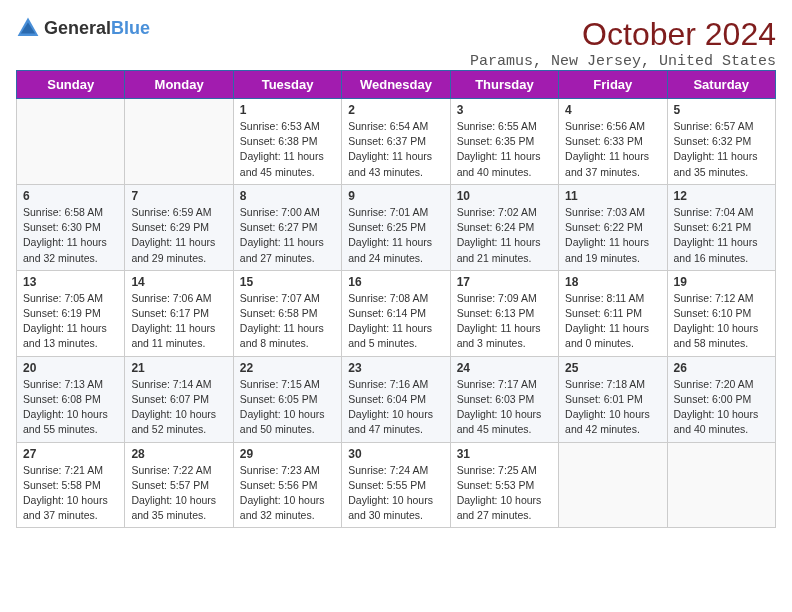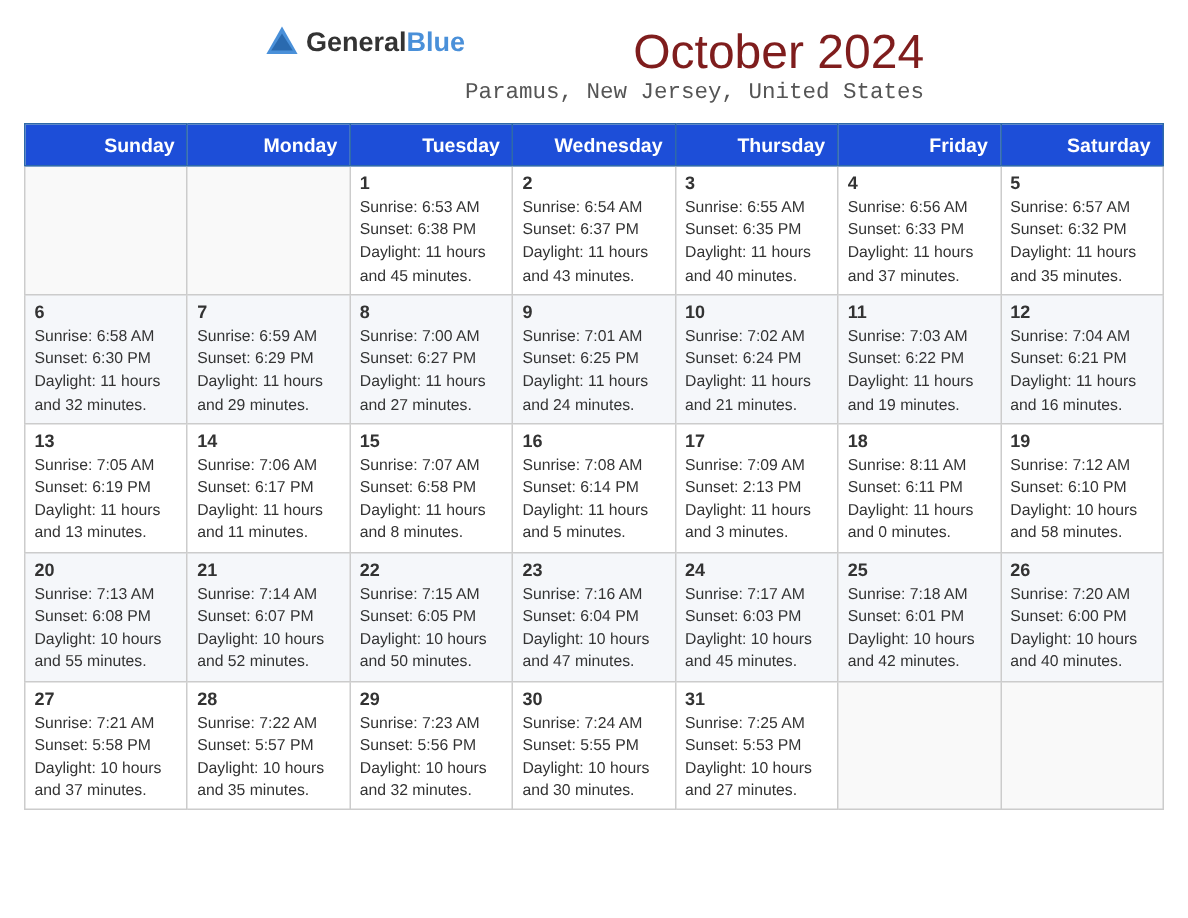--- a/index.html
+++ b/index.html
@@ -5,23 +5,22 @@
     * { box-sizing: border-box; margin: 0; padding: 0; }
     body {
       font-family: Arial, sans-serif;
       background: #fff;
       width: 792px;
       min-height: 612px;
       padding: 16px;
     }
     .header {
       display: flex;
-      justify-content: center;
+      justify-content: space-between;
       align-items: flex-start;
-      margin-bottom: 12px;
     }
     .logo {
       display: flex;
       align-items: center;
       gap: 4px;
     }
     .logo-text-general {
       font-size: 18px;
       font-weight: bold;
       color: #333;
@@ -47,26 +46,26 @@
       font-size: 15px;
       color: #555;
       font-family: Liberation Mono, monospace;
     }
     .calendar {
       width: 100%;
       border-collapse: collapse;
       border: 1px solid #ccc;
     }
     .calendar th {
-      background-color: #1d4ed8;
+      background-color: #a21caf;
       color: white;
       font-size: 13px;
       font-weight: bold;
       padding: 6px 8px;
-      text-align: right;
+      text-align: center;
       border: 1px solid #2e6aa8;
     }
     .calendar td {
       vertical-align: top;
       border: 1px solid #ccc;
       padding: 4px 6px;
       width: 108px;
       min-height: 80px;
       font-size: 11px;
       color: #333;
@@ -224,21 +223,21 @@
         </td>
         <td>
           <span class="day-num">16</span>
           <div class="cell-content">Sunrise: 7:08 AM
 Sunset: 6:14 PM
 Daylight: 11 hours and 5 minutes.</div>
         </td>
         <td>
           <span class="day-num">17</span>
           <div class="cell-content">Sunrise: 7:09 AM
-Sunset: 2:13 PM
+Sunset: 6:13 PM
 Daylight: 11 hours and 3 minutes.</div>
         </td>
         <td>
           <span class="day-num">18</span>
           <div class="cell-content">Sunrise: 8:11 AM
 Sunset: 6:11 PM
 Daylight: 11 hours and 0 minutes.</div>
         </td>
         <td>
           <span class="day-num">19</span>

